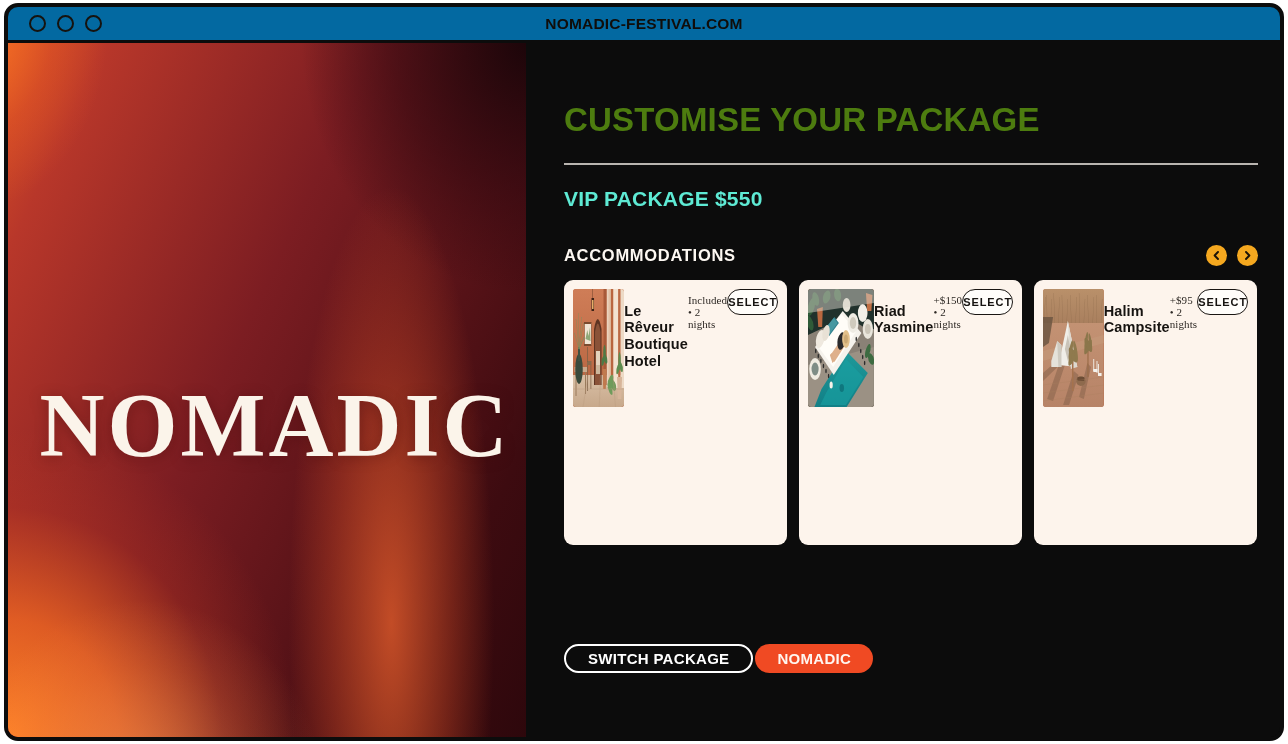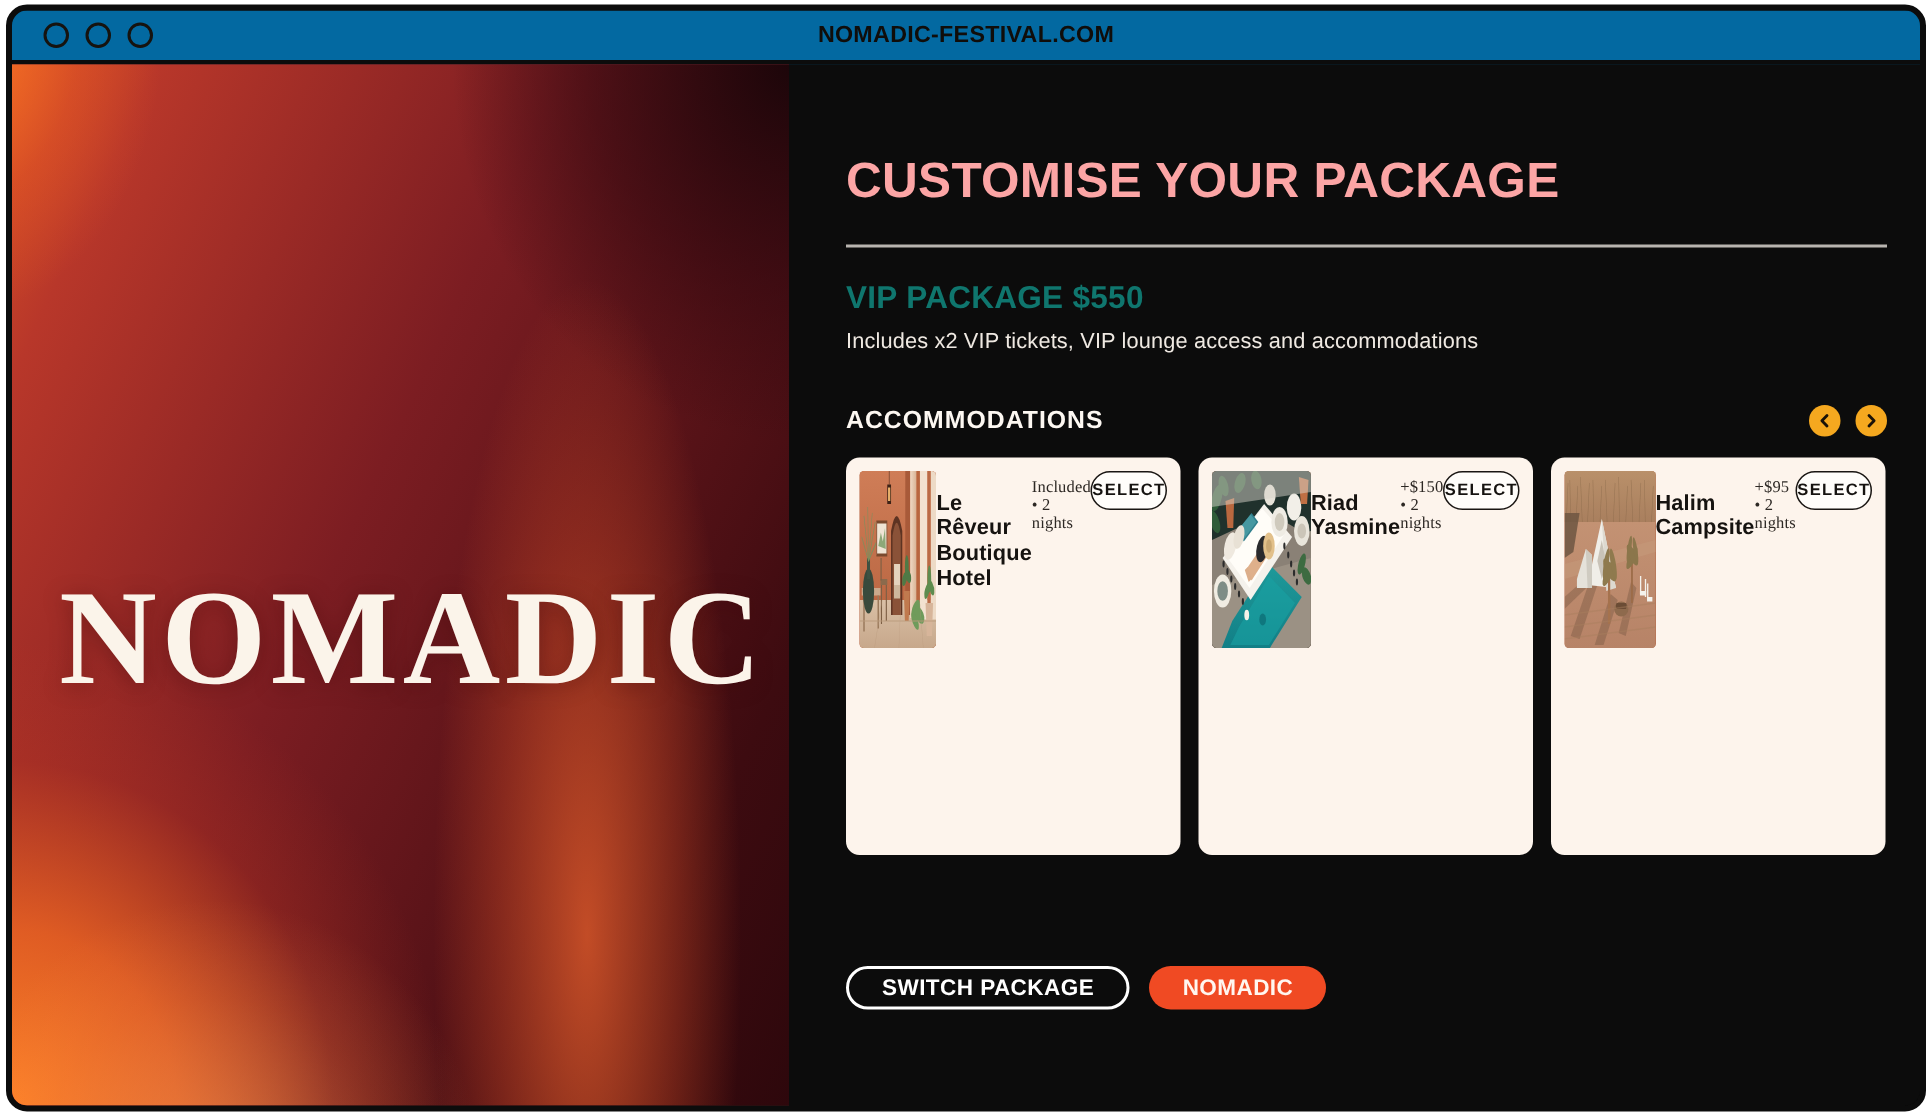--- a/index.html
+++ b/index.html
@@ -117,37 +117,37 @@
     flex: 1 1 auto;
     background: #0c0c0c;
     padding: 60px 22px 0 38px;
     position: relative;
     min-width: 0;
   }
 
   .page-title {
     font-size: 33px;
     font-weight: bold;
-    color: #fca5a5;
+    color: #4d7c0f;
     letter-spacing: 0.2px;
     line-height: 1.05;
   }
 
   .divider {
     height: 2px;
     background: #b9b5b0;
     margin-top: 25px;
     width: 694px;
   }
 
   .pkg-name {
     margin-top: 22px;
     font-size: 21px;
     font-weight: bold;
-    color: #0f766e;
+    color: #5eead4;
     letter-spacing: 0.2px;
   }
 
   .pkg-desc {
     margin-top: 9px;
     font-size: 14.5px;
     color: #efe9e2;
     letter-spacing: 0.1px;
   }
 
@@ -236,21 +236,21 @@
     align-items: center;
     justify-content: center;
   }
 
   
   .actions {
     position: absolute;
     left: 38px;
     top: 601px;
     display: flex;
-    gap: 13px;
+    gap: 2px;
     align-items: center;
   }
   .btn-outline {
     height: 29px;
     padding: 0 22px;
     border: 2px solid #ffffff;
     border-radius: 999px;
     background: transparent;
     color: #ffffff;
     font-family: "Liberation Sans", sans-serif;
@@ -304,21 +304,20 @@
       <div class="g g6"></div>
       <div class="hero-wordmark">NOMADIC</div>
     </div>
 
     <div class="content">
 
       <h1 class="page-title">CUSTOMISE YOUR PACKAGE</h1>
       <div class="divider"></div>
 
       <div class="pkg-name">VIP PACKAGE $550</div>
-      <div class="pkg-desc">Includes x2 VIP tickets, VIP lounge access and accommodations</div>
 
       <div class="section-row">
         <div class="section-title">ACCOMMODATIONS</div>
         <div class="carousel-nav">
           <button class="nav-btn">
             <svg width="11" height="11" viewBox="0 0 11 11">
               <path d="M7 2 L3.6 5.5 L7 9" fill="none" stroke="#1a1208" stroke-width="1.9" stroke-linecap="round" stroke-linejoin="round"></path>
             </svg>
           </button>
           <button class="nav-btn">

